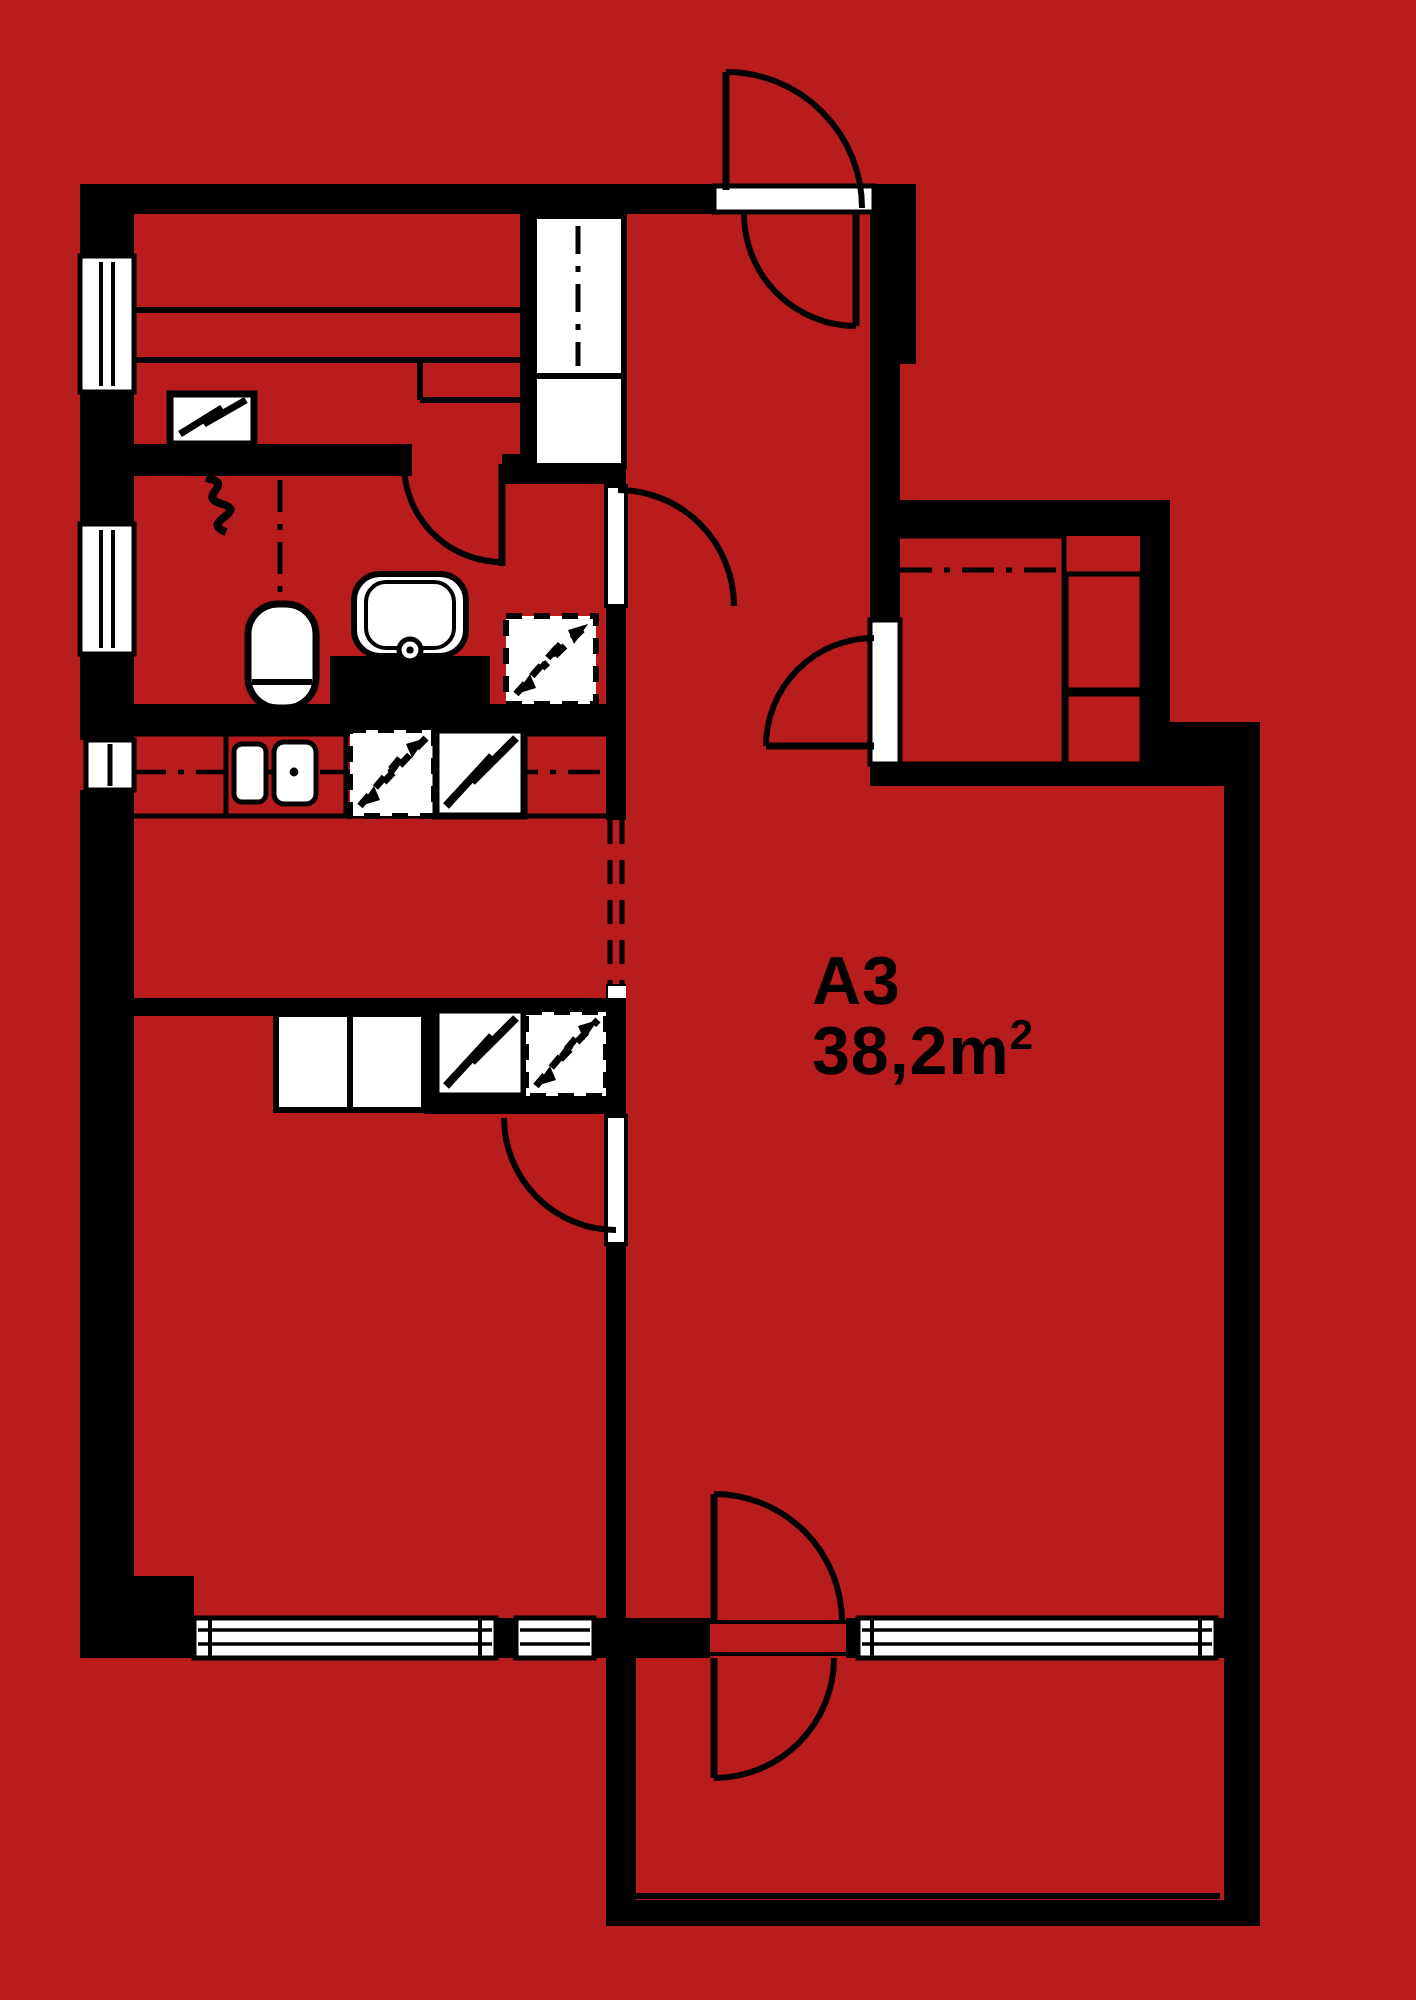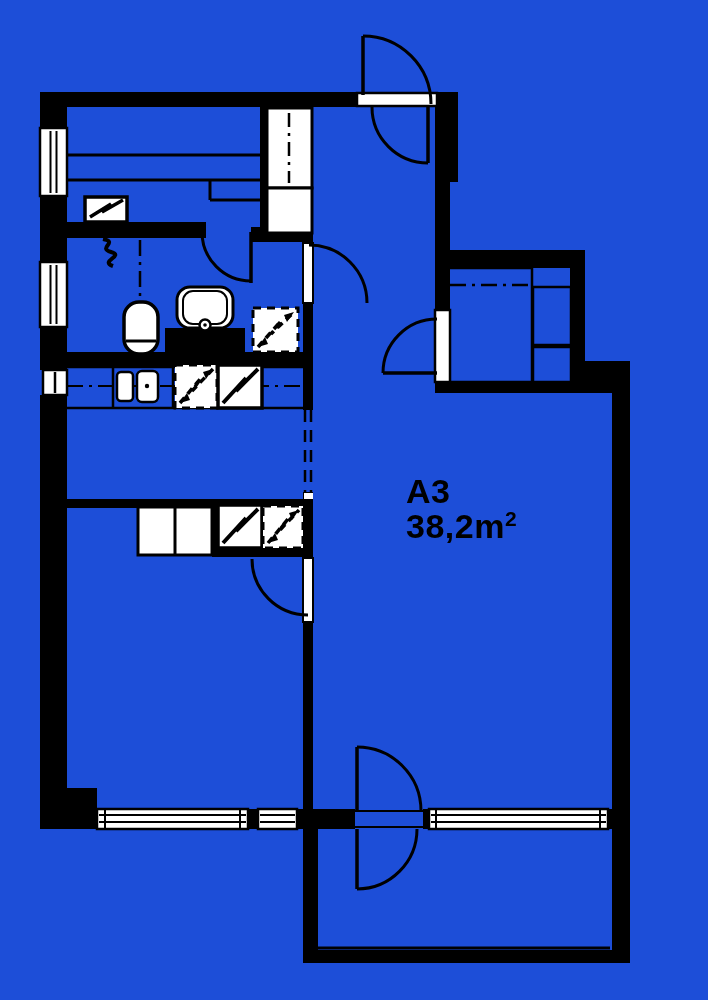--- a/index.html
+++ b/index.html
@@ -1,16 +1,16 @@
 <!DOCTYPE html>
 <html><head>
 <meta charset="utf-8">
 <style>
   html,body{margin:0;padding:0;background:#ffffff;}
-  .plan{position:relative;width:708px;height:1000px;background:#1d4ed8;overflow:hidden;
+  .plan{position:relative;width:708px;height:1000px;background:#b91c1c;overflow:hidden;
         font-family:"Liberation Sans", sans-serif;}
   .plan svg{position:absolute;left:0;top:0;}
   .label-block{position:absolute;left:406px;top:474px;color:#000;font-weight:bold;
                font-size:34px;line-height:35px;letter-spacing:0.5px;white-space:nowrap;}
   .label-block sup{font-size:21px;vertical-align:super;line-height:0;}
 </style>
 </head>
 <body>
 
 <div class="plan">

